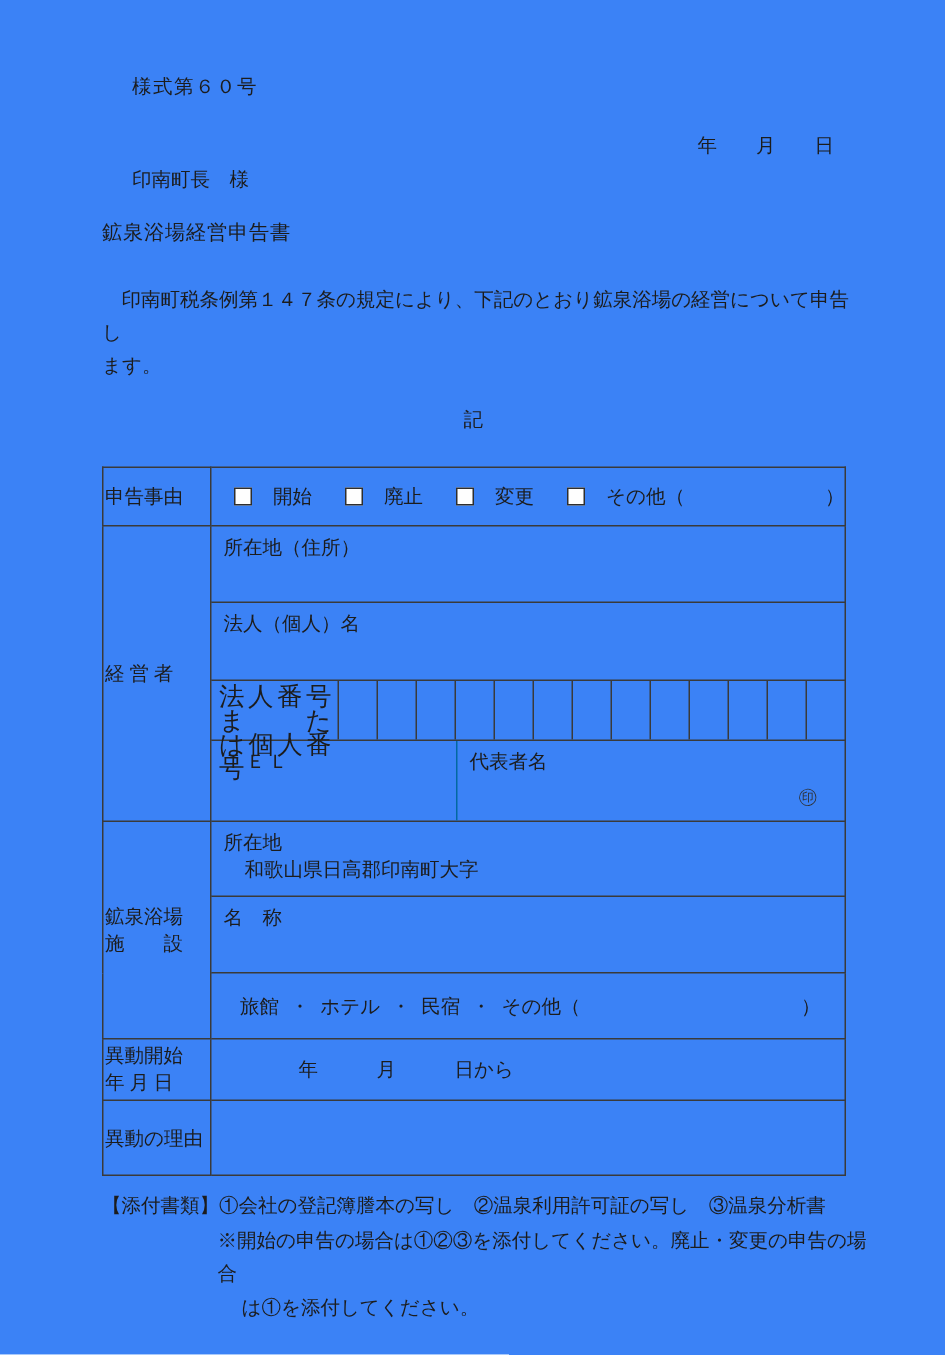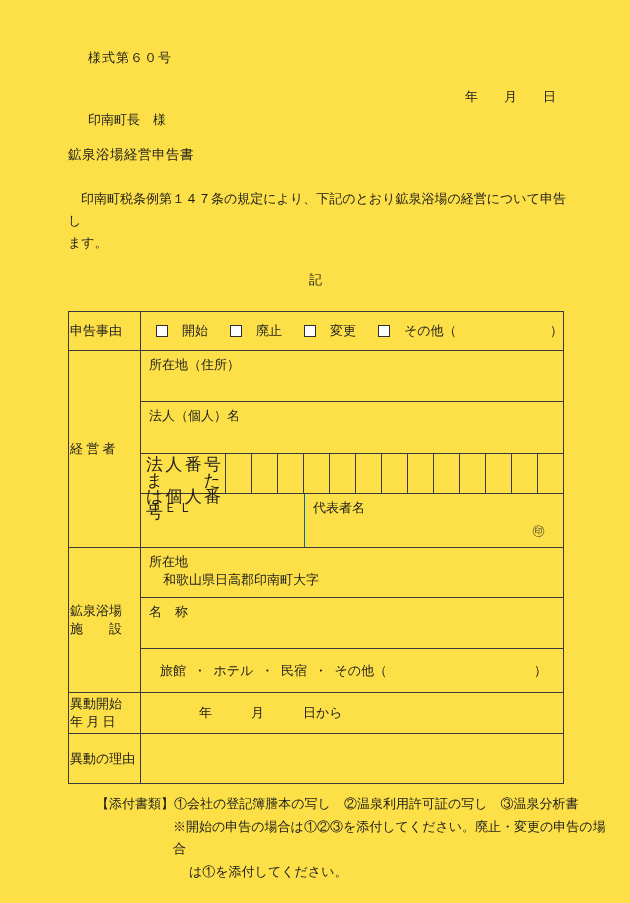--- a/index.html
+++ b/index.html
@@ -6,30 +6,30 @@
   html, body { background: #ffffff; }
   body {
     font-family: "Liberation Serif", "DejaVu Serif", serif;
     color: #1c1c1c;
     -webkit-font-smoothing: antialiased;
   }
   .page {
     position: relative;
     width: 630px;
     height: 903px;
-    background: #fde047;
+    background: #3b82f6;
     overflow: hidden;
     font-size: 13px;
     line-height: 19px;
   }
   .form-no { margin: 48px 0 0 88px; letter-spacing: 1px; }
   .date-line { margin-top: 20px; text-align: right; padding-right: 74px; }
   .addressee { margin-top: 4px; margin-left: 88px; }
   .doc-title { margin-top: 16px; margin-left: 68px; width: 495px; text-align: left; font-size: 13.5px; letter-spacing: 0.5px; }
-  .intro { margin-top: 25px; margin-left: 68px; width: 498px; line-height: 22px; font-family: Liberation Mono, monospace; }
+  .intro { margin-top: 25px; margin-left: 68px; width: 498px; line-height: 22px; }
   .ki-heading { margin-top: 15px; margin-left: 68px; width: 495px; text-align: center; }
 
   table.form-table {
     margin: 22px 0 0 68px;
     width: 495px;
     border-collapse: collapse;
     table-layout: fixed;
     font-size: 13px;
   }
   .form-table td {
@@ -82,21 +82,21 @@
   
   .telrow { display: flex; height: 53px; }
   .telcell { width: 164px; border-right: 1px solid #0369a1; padding: 5px 8px; letter-spacing: 2px; }
   .repcell { flex: 1; position: relative; padding: 5px 8px; }
   .seal { position: absolute; right: 18px; bottom: 7px; font-size: 13px; color: #2e2e2e; }
 
   .addr-value { padding-left: 14px; }
   .type-line { display: flex; align-items: center; height: 100%; padding: 0 16px 0 19px; word-spacing: 4px; }
   .datecell-inner { display: flex; align-items: center; height: 100%; padding-left: 58px; }
 
-  .attachments { margin-top: 9px; margin-left: 96px; width: 520px; line-height: 22.5px; }
+  .attachments { margin-top: 9px; margin-left: 68px; width: 520px; line-height: 22.5px; }
   .att-line2 { padding-left: 77px; }
   .att-line3 { padding-left: 93px; }
 </style>
 </head>
 <body>
 
 <div class="page">
 
   <div class="form-no">様式第６０号</div>
 

